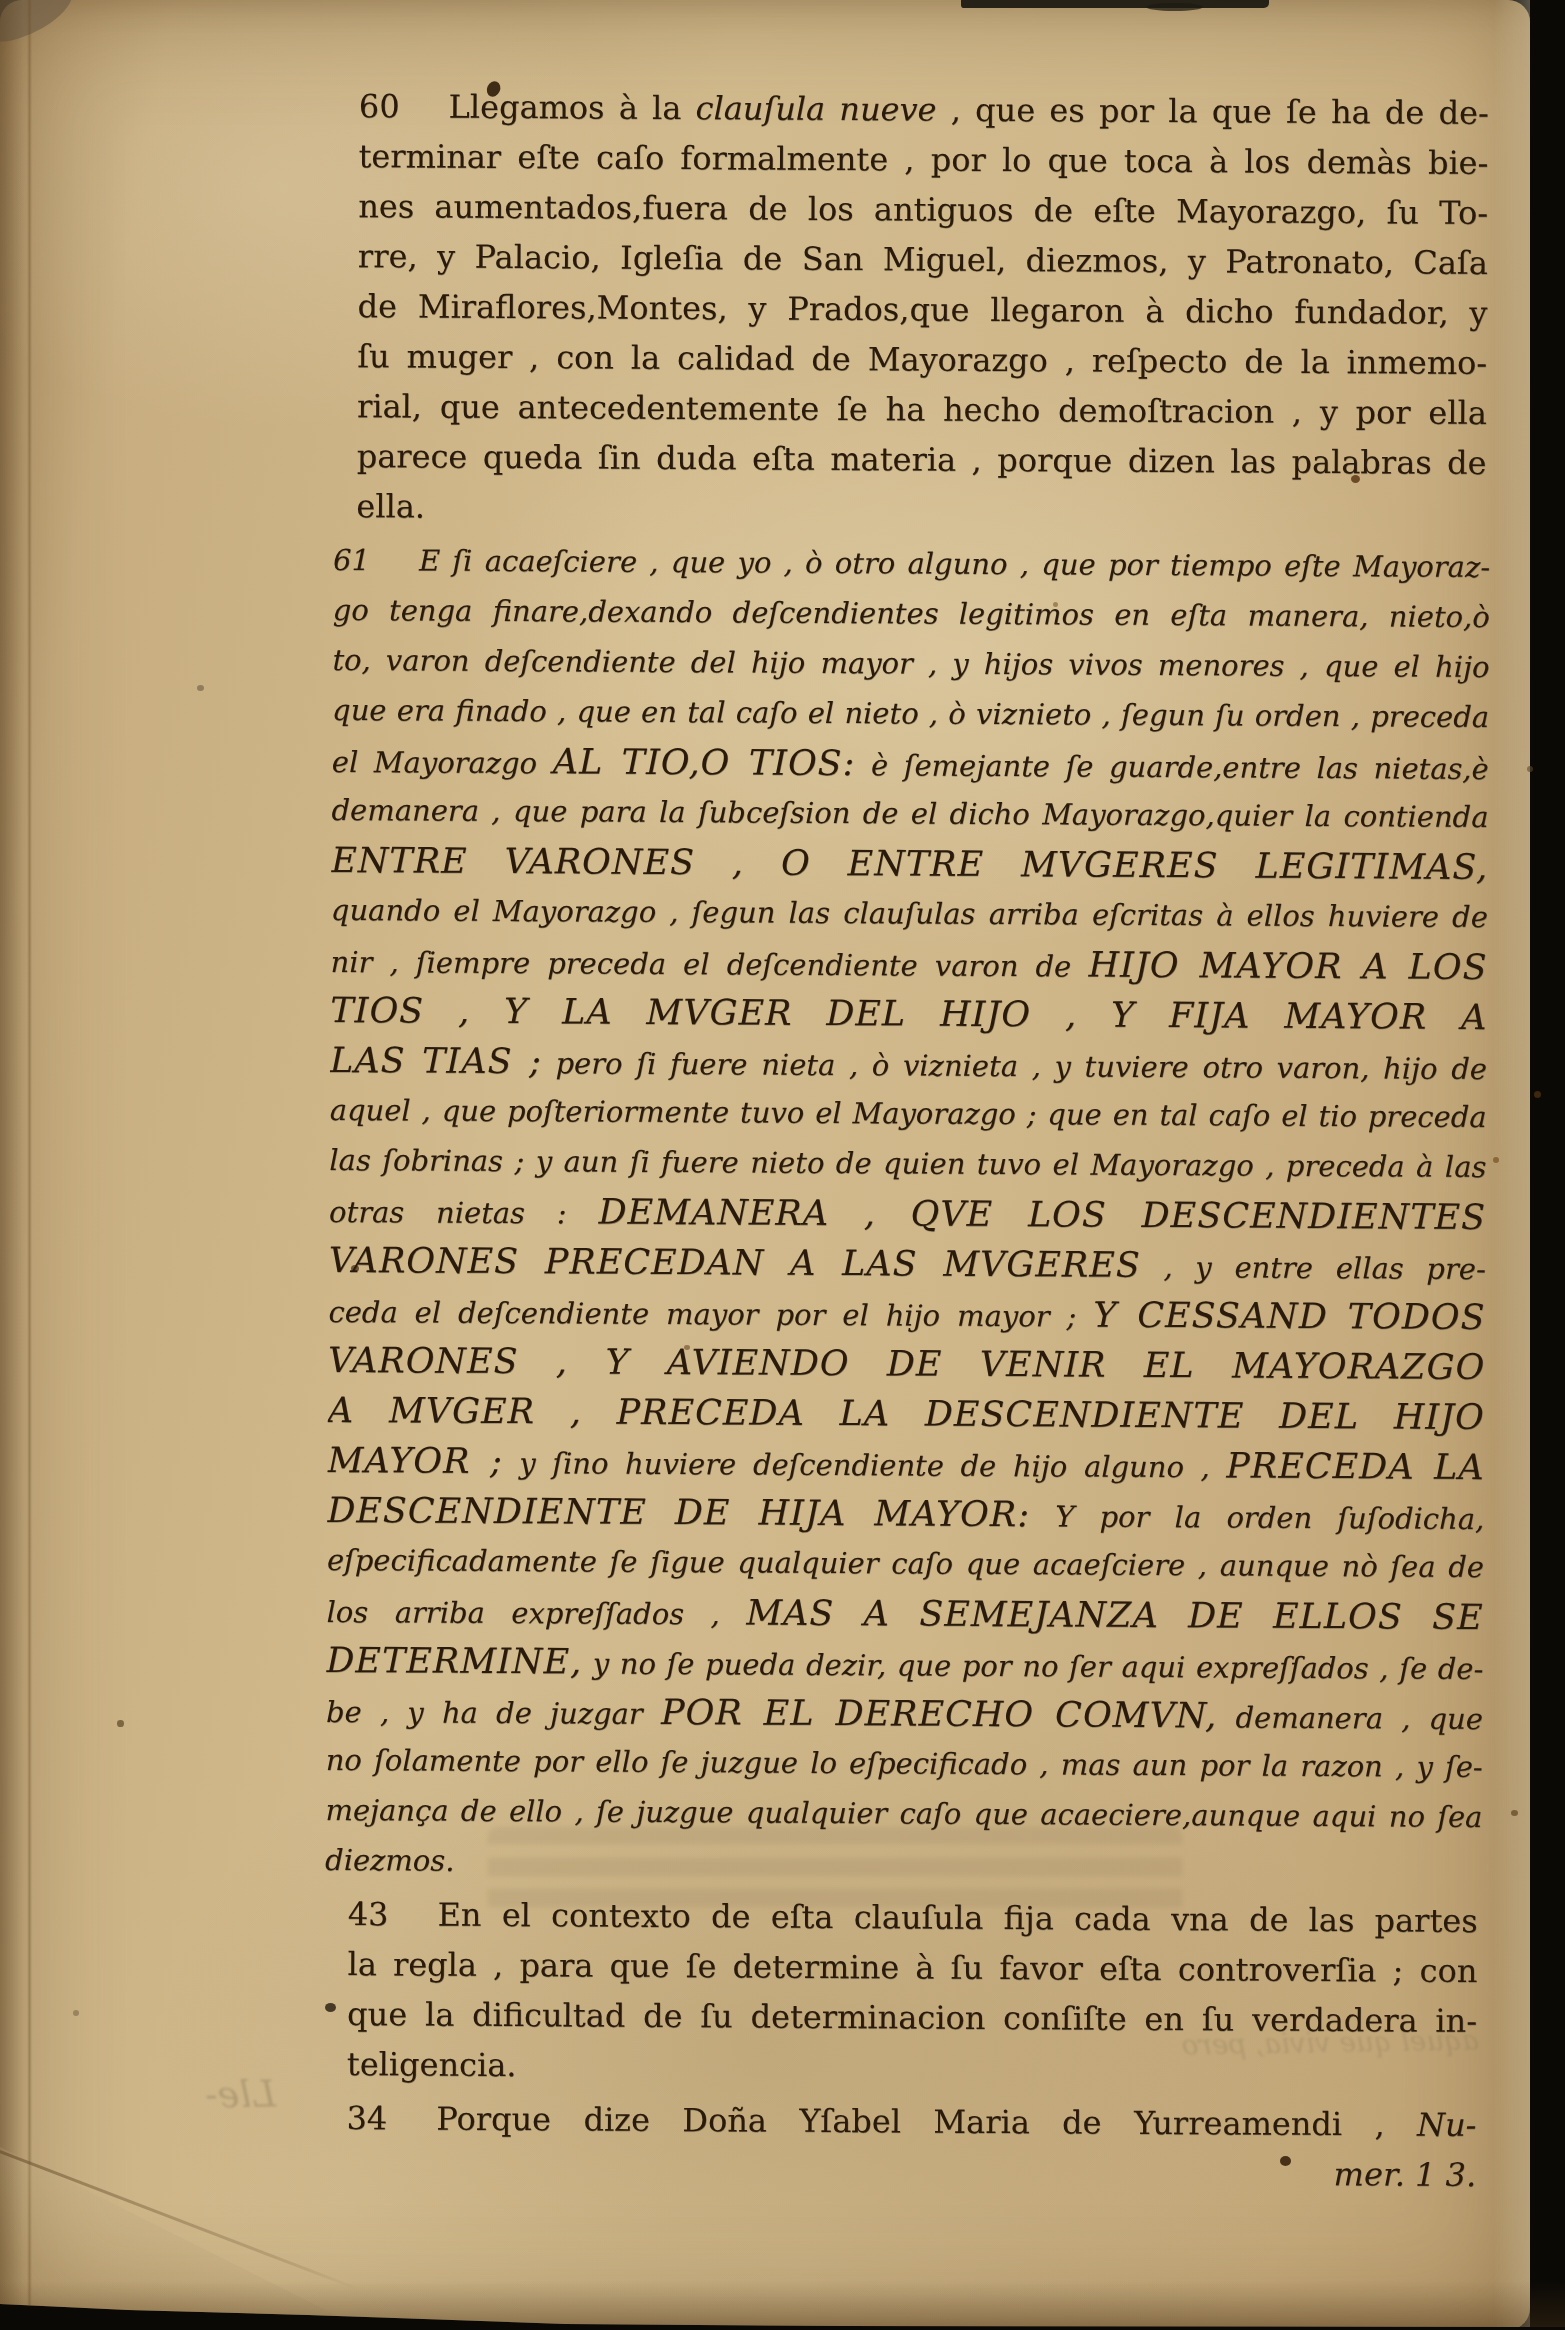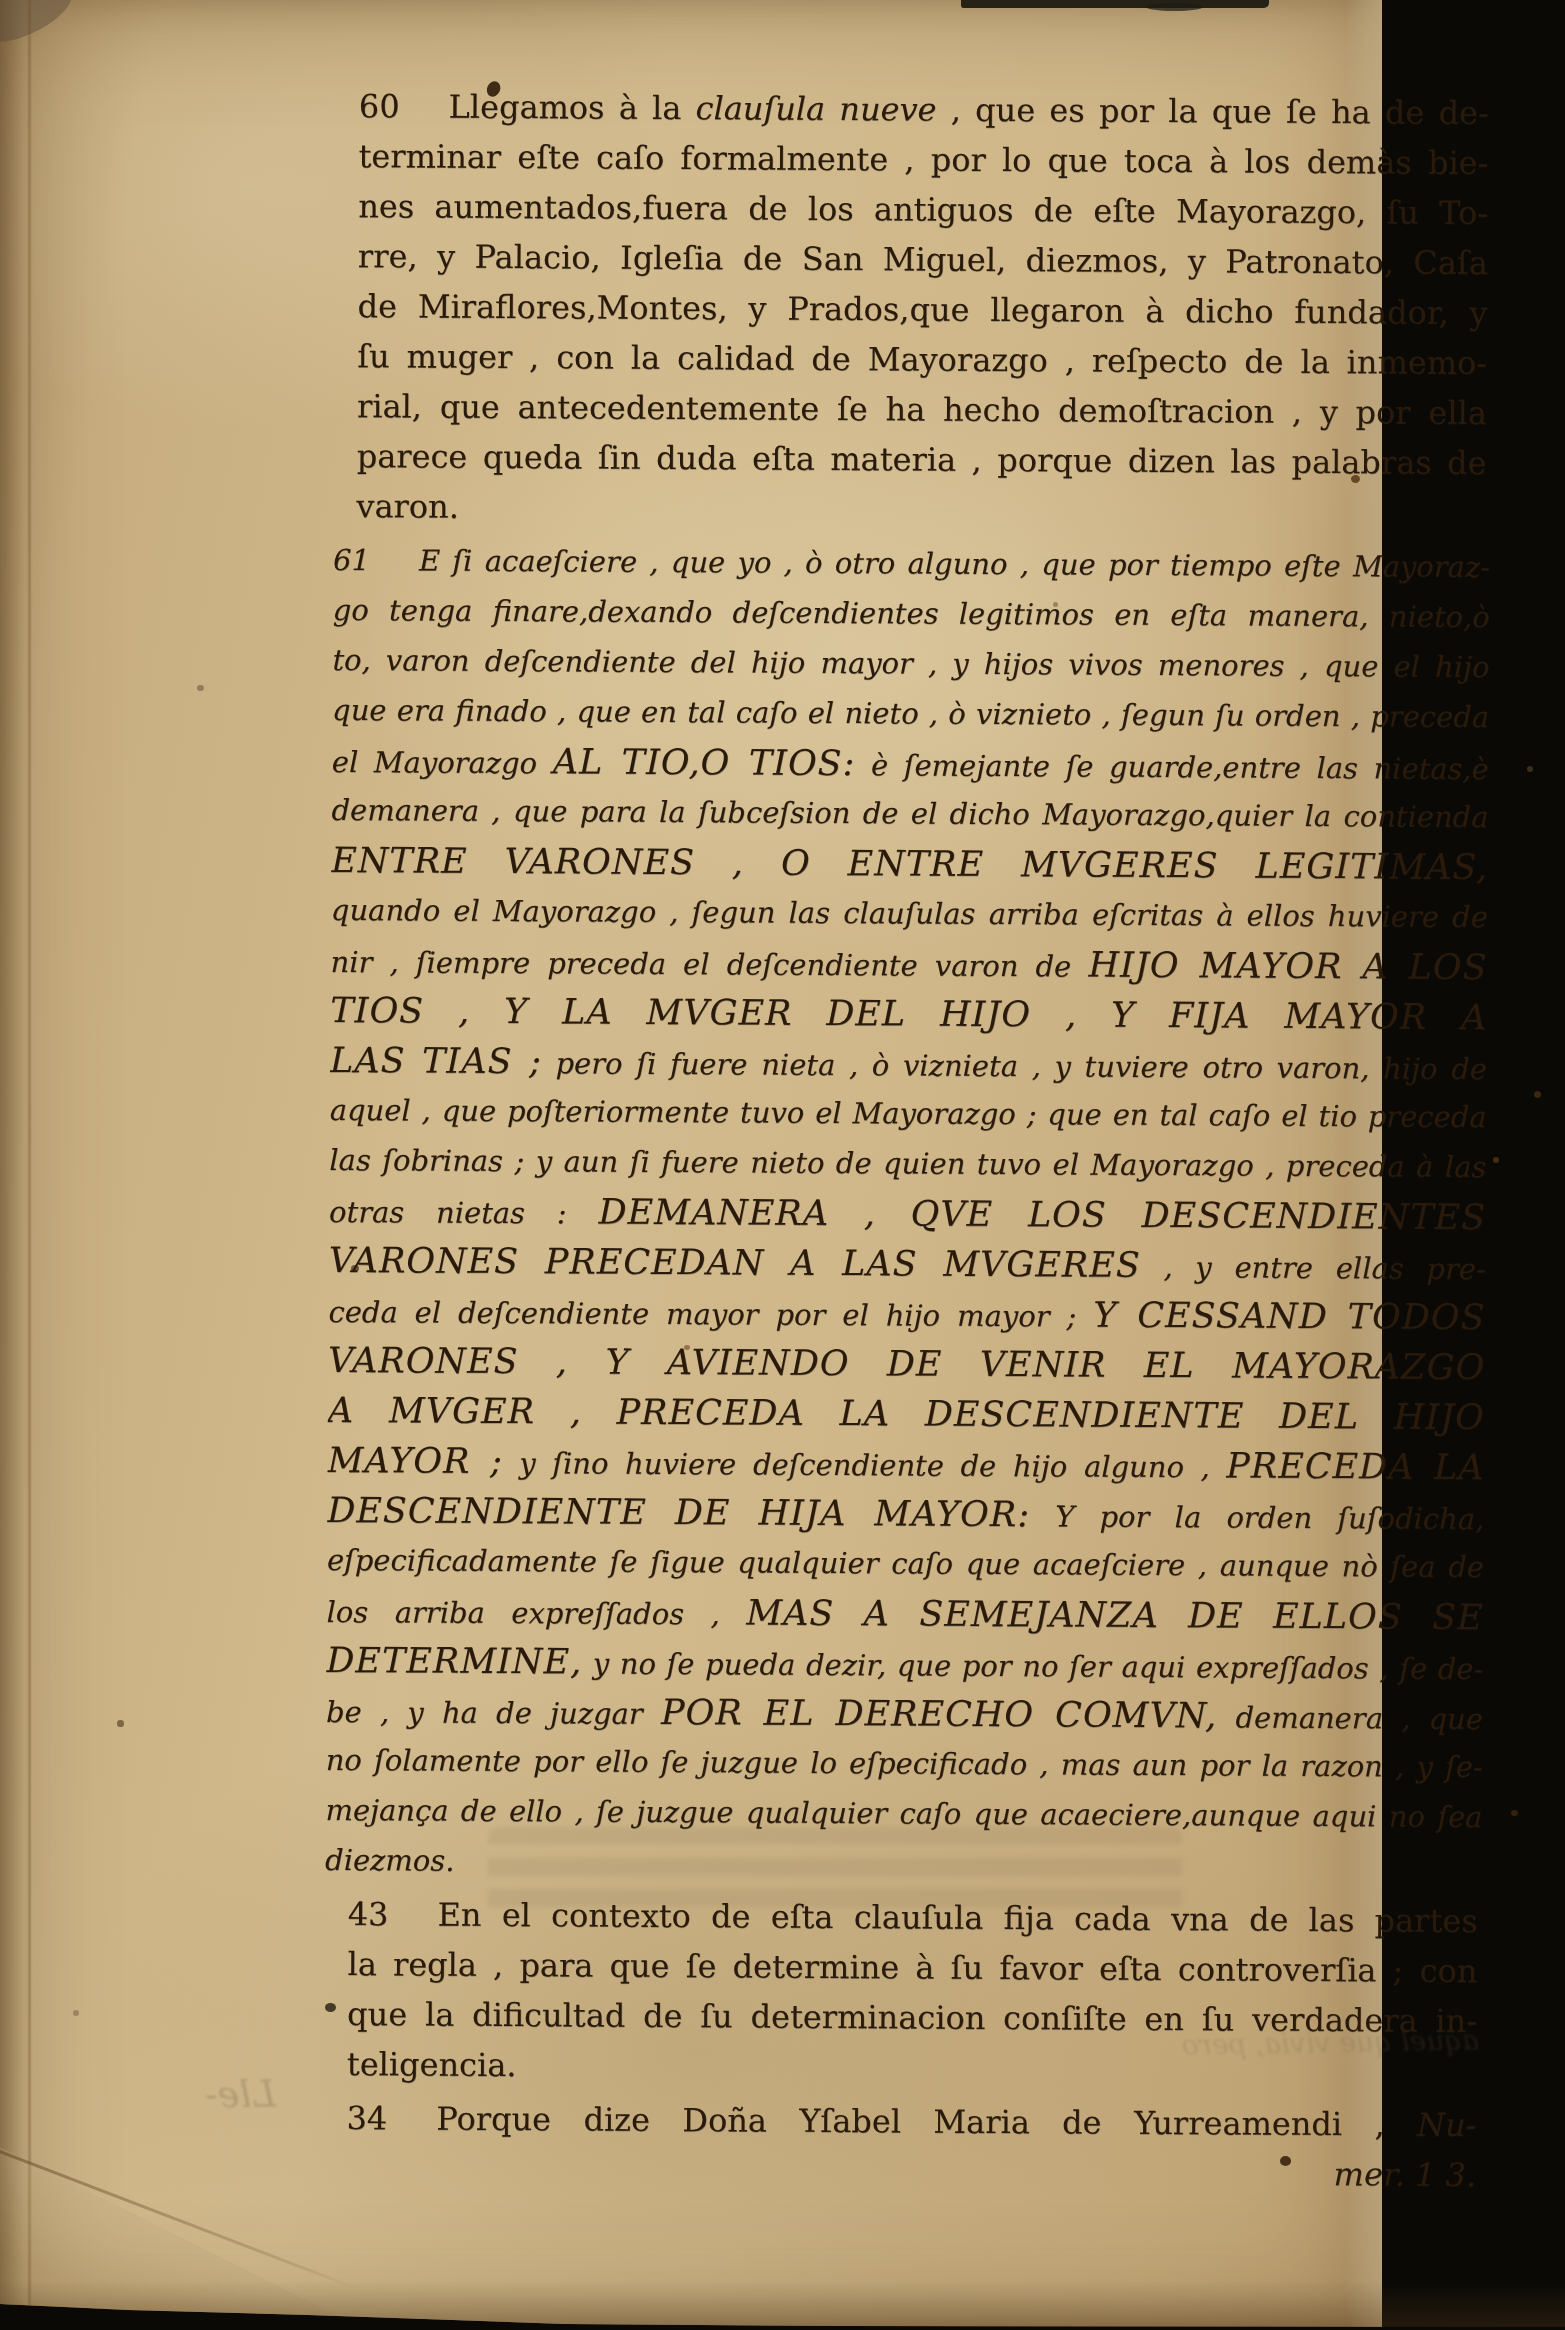--- a/index.html
+++ b/index.html
@@ -5,28 +5,29 @@
 <style>
   html,body{margin:0;padding:0;}
   body{
     width:1566px;height:2330px;
     background:#0b0906;
     position:relative;
     overflow:hidden;
     font-family:"DejaVu Serif", serif;
   }
   .page{
-    position:absolute;left:0;top:0;width:1382px;height:2330px;
+    position:absolute;left:0;top:0;width:1530px;height:2330px;
     background:
       radial-gradient(ellipse 771px 462px at 62% 28%, rgba(255,246,218,.22), rgba(255,246,218,0) 65%),
       radial-gradient(ellipse 616px 411px at 18% 8%, rgba(248,238,208,.18), rgba(248,238,208,0) 60%),
       radial-gradient(ellipse 873px 565px at 50% 88%, rgba(116,88,44,.16), rgba(116,88,44,0) 70%),
       linear-gradient(100deg,#b2966a 0%, #c7ad80 9%, #d2bb8e 38%, #cfb78a 62%, #c4a97b 86%, #b99d6f 100%);
     box-shadow: inset 0 0 113px rgba(92,62,26,.45), inset 0 0 31px rgba(92,62,26,.28);
     clip-path: polygon(0px 0px,1566px 0px,1566px 2327px,843px 2326px,565px 2324px,308px 2315px,128px 2310px,0px 2304px);
+    border-radius: 22px;
   }
   
   .artifact{position:absolute;pointer-events:none;}
   .top-edge-smear{left:961px;top:0;width:308px;height:7.7px;background:#13120d;border-radius:0 0 5.1px 3.1px;opacity:.88;}
   .top-edge-smear2{left:1146px;top:3.1px;width:57px;height:8.2px;background:#1d1a12;border-radius:50%;opacity:.7;}
   .corner-nick{left:-20.5px;top:-15.4px;width:98px;height:49px;background:#746148;transform:rotate(-18deg);border-radius:0 0 70% 30%;opacity:.75;}
   .left-crease{left:27px;top:0;width:5.1px;height:2330px;background:linear-gradient(90deg,rgba(104,76,38,0),rgba(104,76,38,.38) 50%,rgba(104,76,38,0));}
   .left-edge-shade{left:0;top:0;width:23.6px;height:2330px;background:linear-gradient(90deg,rgba(70,48,22,.30),rgba(70,48,22,0));}
   .right-highlight{right:0;top:0;width:36px;height:2330px;background:linear-gradient(270deg,rgba(240,228,196,.35),rgba(240,228,196,0));}
   .fold-crease{left:-5.1px;top:2148px;width:390px;height:2.6px;background:linear-gradient(90deg,rgba(96,70,36,.55),rgba(96,70,36,.18) 80%,rgba(96,70,36,0));transform:rotate(21deg);transform-origin:left top;border-radius:1.5px;}
@@ -99,21 +100,21 @@
   <div class="text-block">
       <div class="para roman">
         <div class="line indent"><span>60</span><span class="gap" style="width: 49px;"></span><span>Llegamos à la </span><span class="it">clauſula nueve</span><span> , que es por la que ſe ha de de-</span></div>
         <div class="line"><span>terminar eſte caſo formalmente , por lo que toca à los demàs bie-</span></div>
         <div class="line"><span>nes aumentados,fuera de los antiguos de eſte Mayorazgo, ſu To-</span></div>
         <div class="line"><span>rre, y Palacio, Igleſia de San Miguel, diezmos, y Patronato, Caſa</span></div>
         <div class="line"><span>de Miraflores,Montes, y Prados,que llegaron à dicho fundador, y</span></div>
         <div class="line"><span>ſu muger , con la calidad de Mayorazgo , reſpecto de la inmemo-</span></div>
         <div class="line"><span>rial, que antecedentemente ſe ha hecho demoſtracion , y por ella</span></div>
         <div class="line"><span>parece queda ſin duda eſta materia , porque dizen las palabras de</span></div>
-        <div class="line short"><span>varon.</span></div>
+        <div class="line short"><span>ella.</span></div>
       </div>
       <div class="para italic">
         <div class="line indent"><span class="it num">61</span><span class="gap" style="width: 49px;"></span><span class="it">E ſi acaeſciere , que yo , ò otro alguno , que por tiempo eſte Mayoraz-</span></div>
         <div class="line"><span class="it">go tenga finare,dexando deſcendientes legitimos en eſta manera, nieto,ò viznie-</span></div>
         <div class="line"><span class="it">to, varon deſcendiente del hijo mayor , y hijos vivos menores , que el hijo mayor,</span></div>
         <div class="line"><span class="it">que era finado , que en tal caſo el nieto , ò viznieto , ſegun ſu orden , preceda en</span></div>
         <div class="line"><span class="it">el Mayorazgo </span><span class="it caps">AL TIO,O TIOS:</span><span class="it"> è ſemejante ſe guarde,entre las nietas,è tias:</span></div>
         <div class="line"><span class="it">demanera , que para la ſubceſsion de el dicho Mayorazgo,quier la contienda ſea</span></div>
         <div class="line"><span class="it caps">ENTRE VARONES , O ENTRE MVGERES LEGITIMAS,</span></div>
         <div class="line"><span class="it">quando el Mayorazgo , ſegun las clauſulas arriba eſcritas à ellos huviere de ve-</span></div>

